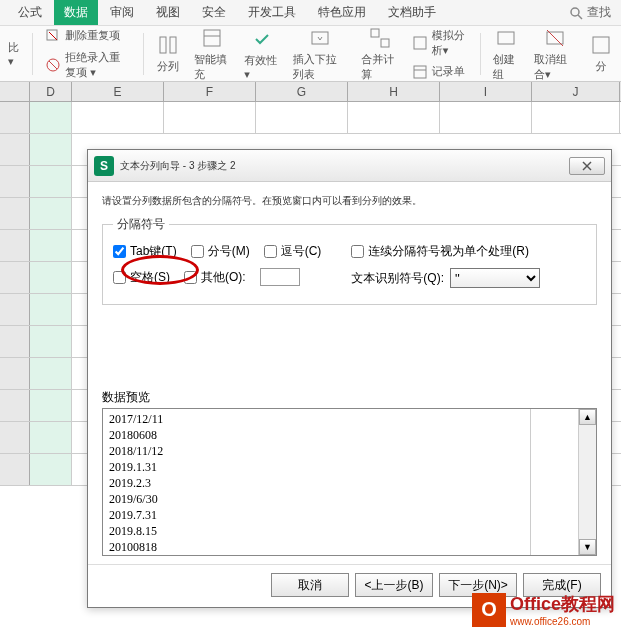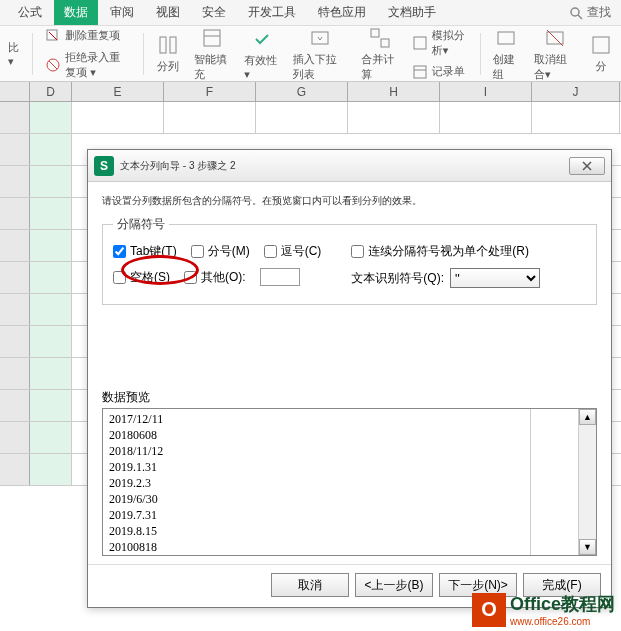--- a/index.html
+++ b/index.html
@@ -53,21 +53,21 @@
     .preview-scroll { width: 18px; background: #f0f0f0; border-left: 1px solid #ccc; position: relative; }
     .scroll-arrow { height: 16px; background: linear-gradient(#fff,#ddd); border: 1px solid #aaa; display:flex;align-items:center;justify-content:center;font-size:9px; }
     .scroll-arrow.bottom { position: absolute; bottom: 0; left: 0; right: 0; }
     .dlg-buttons { display: flex; justify-content: flex-end; gap: 6px; padding: 8px 10px 10px; border-top: 1px solid #ddd; }
     .dlg-btn { min-width: 78px; height: 24px; border: 1px solid #888; background: linear-gradient(#fdfdfd,#e6e6e6); font-size: 12px; cursor: pointer; }
     
     
     .watermark { position: absolute; right: 6px; bottom: 4px; display: flex; align-items: center; gap: 4px; }
     .wm-logo { width: 34px; height: 34px; background: #d83b01; display:flex;align-items:center;justify-content:center;color:#fff;font-weight:bold;font-size:20px;font-family:Arial; }
     .wm-text { font-family: Arial; }
-    .wm-text .t1 { color: #14532d; font-weight: bold; font-size: 18px; }
+    .wm-text .t1 { color: #b91c1c; font-weight: bold; font-size: 18px; }
     .wm-text .t2 { color: #d83b01; font-size: 10px; }
     
     svg { display: block; }
   </style>
 </head>
 <body>
 
 <div class="ribbon-tabs">
   <div class="ribbon-tab">公式</div>
   <div class="ribbon-tab active">数据</div>

